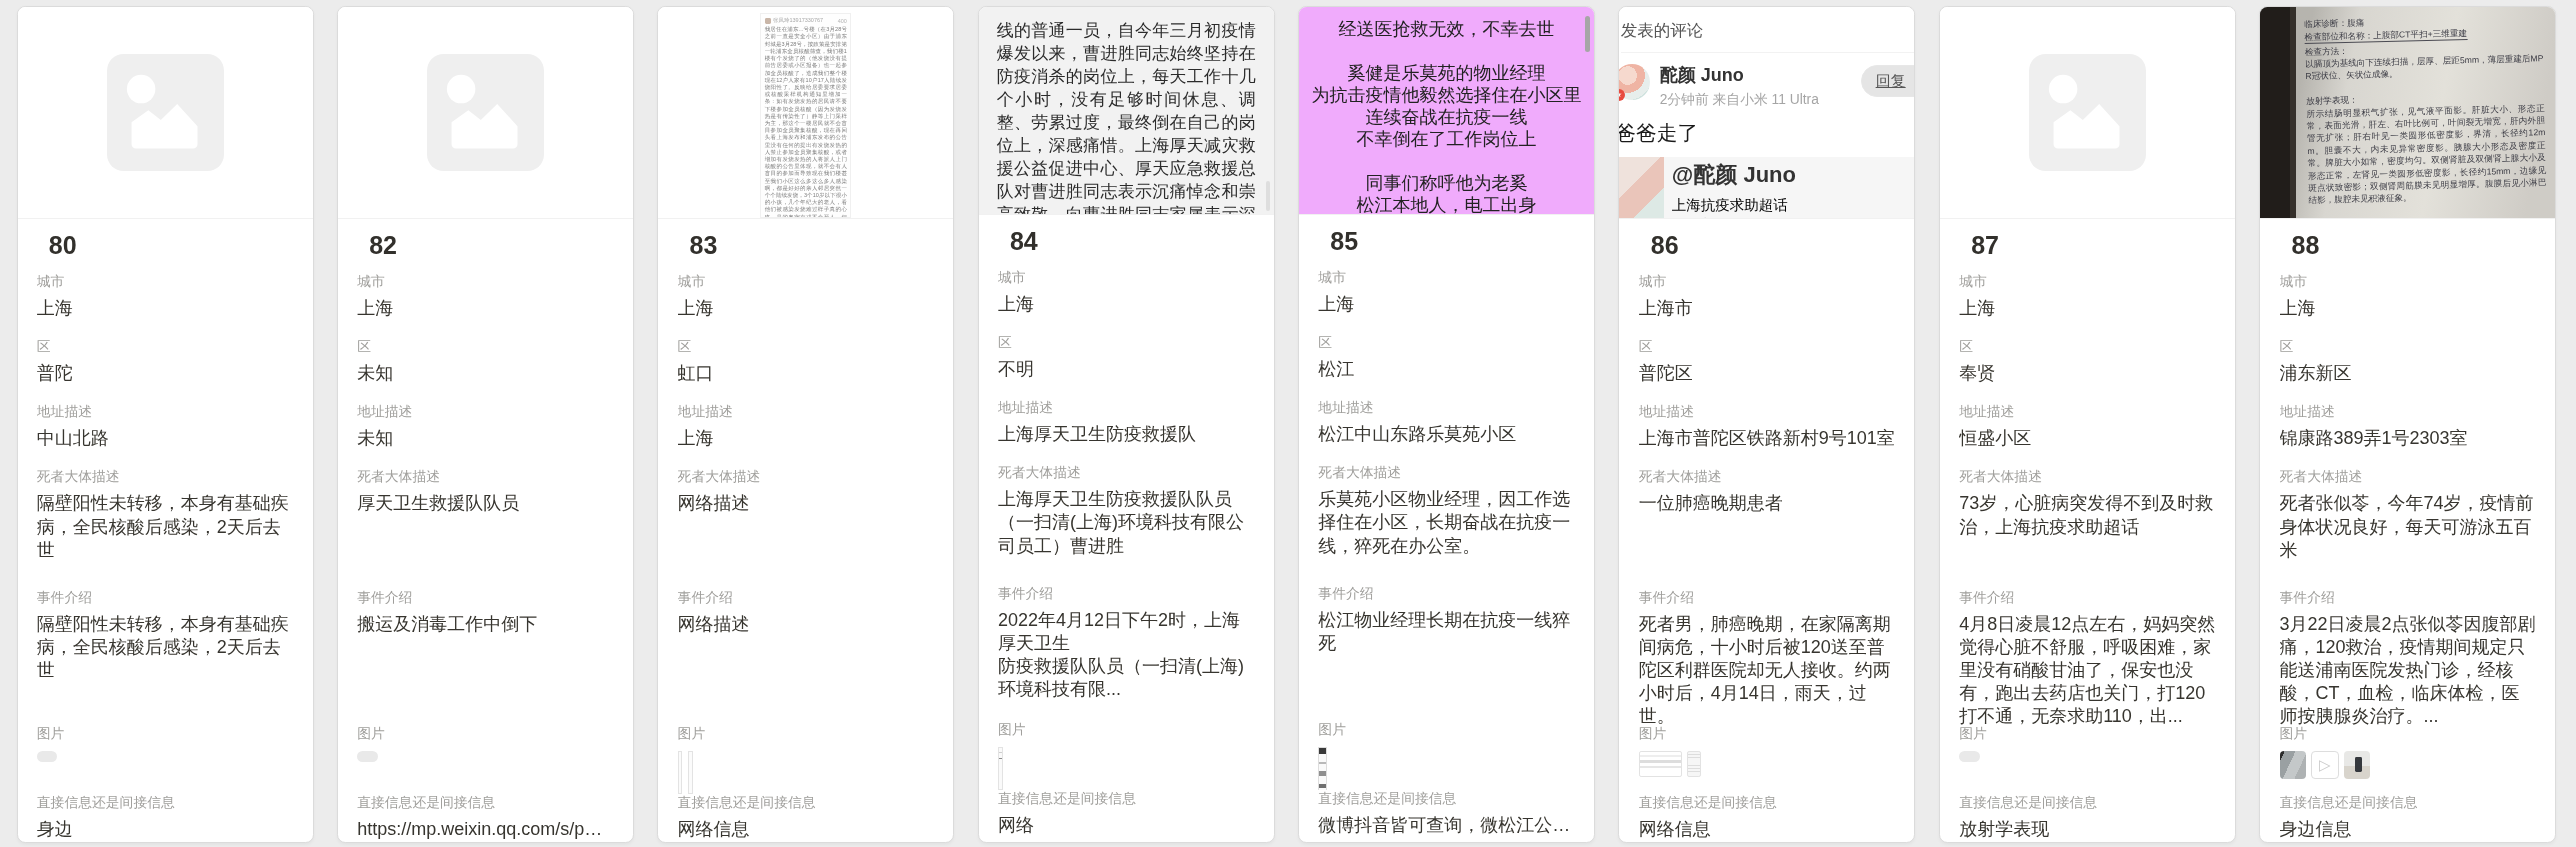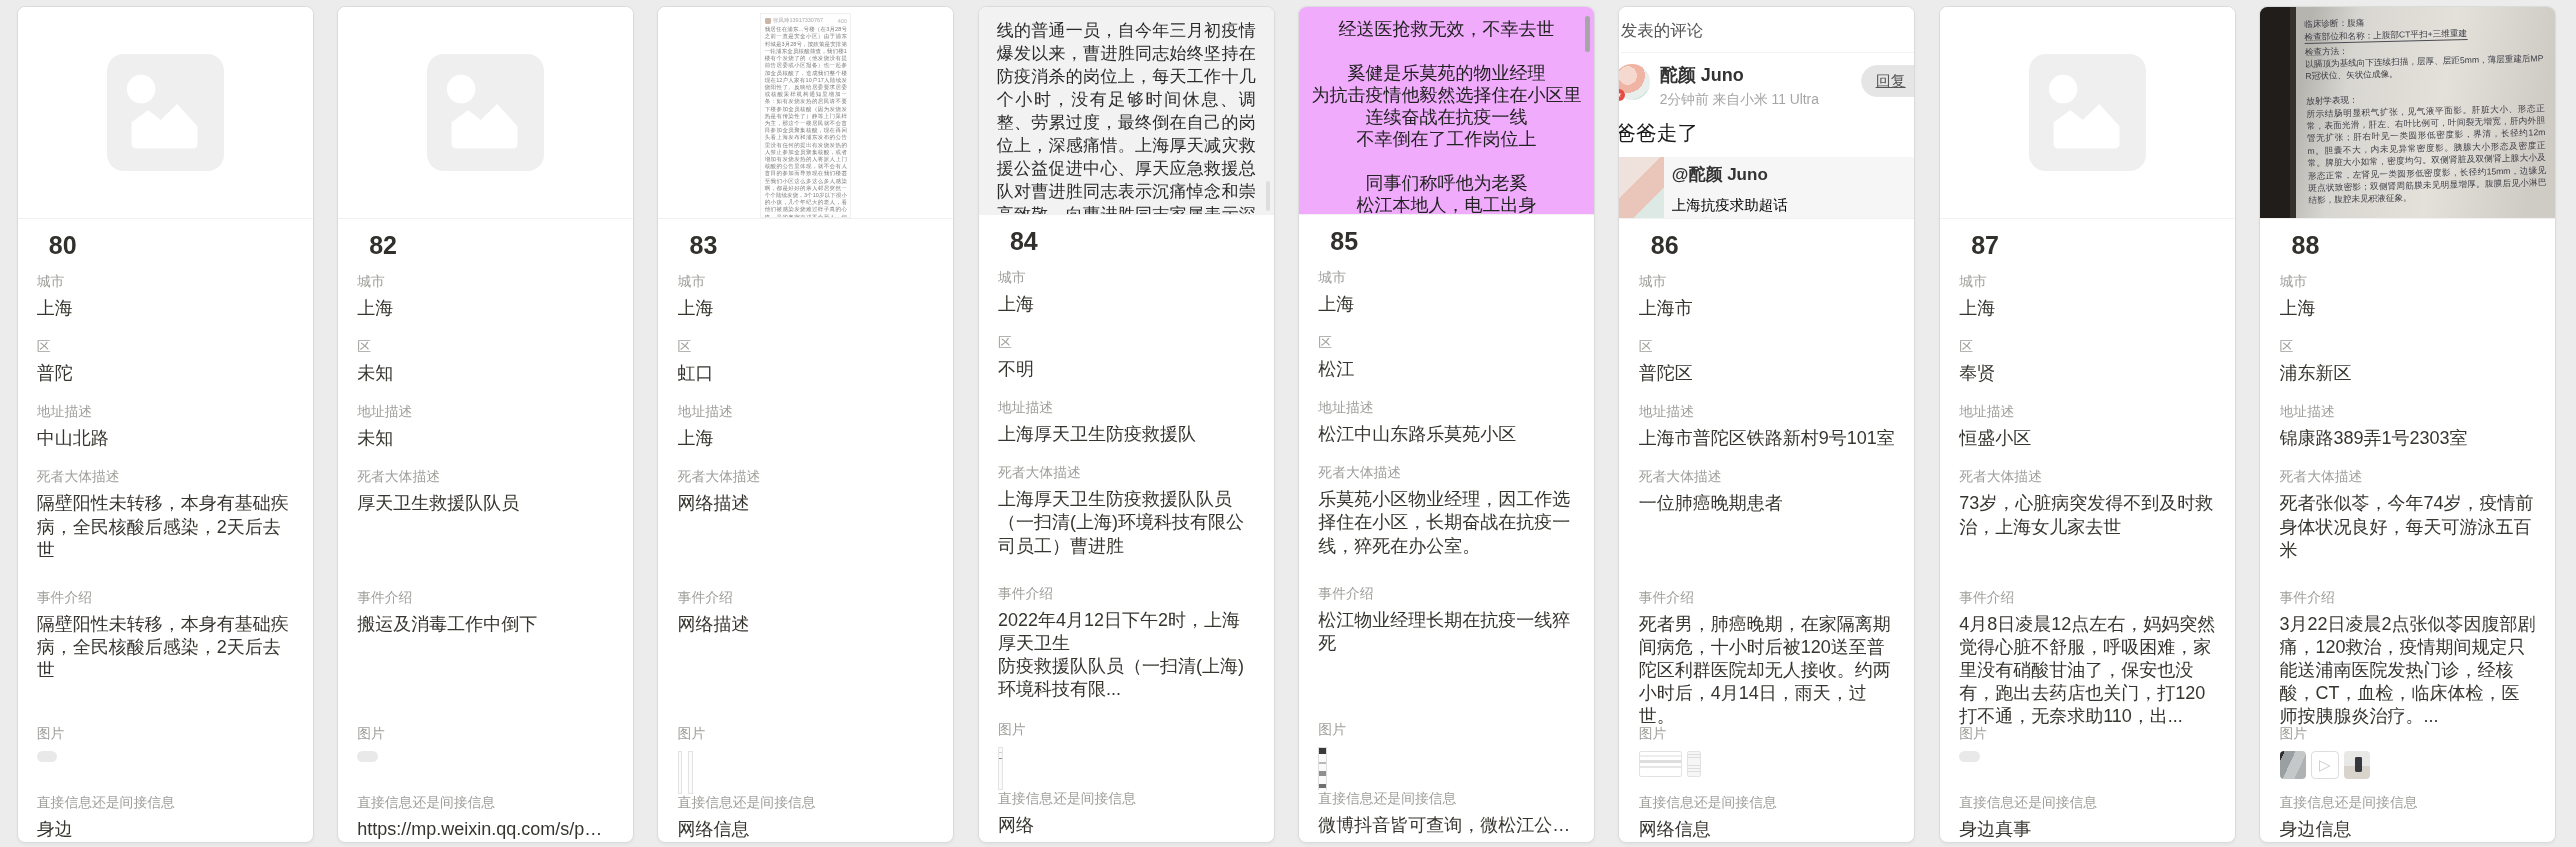--- a/index.html
+++ b/index.html
@@ -72,21 +72,21 @@
             background:#e84a3f;color:#fff;font-size:7.6px;line-height:12.4px;text-align:center;}
   .wb-name{font-size:18px;font-weight:600;color:#333;line-height:22px;}
   .wb-meta{font-size:13.8px;color:#a5a5a5;margin-top:5.5px;white-space:nowrap;}
   .wb-reply{position:absolute;right:-23.4px;top:1.4px;width:77px;height:32px;border:1.4px solid #e7e7e7;
             border-radius:16.5px;background:#e5e5e5;font-size:15px;color:#555;display:flex;align-items:center;
             padding-left:13.8px;text-decoration:underline;}
   .wb-comment{margin:9.7px 0 9.7px -4.1px;font-size:20.7px;color:#1a1a1a;}
   .wb-quote{position:relative;margin:0 -9.7px 0 -6.9px;background:#f6f6f6;display:flex;min-height:69px;overflow:hidden;}
   .wb-qthumb{width:51px;min-width:51px;background:linear-gradient(135deg,#efe2dc 0 35%,#eac5ba 35% 60%,#dde9e5 60% 100%);}
   .wb-qbody{padding:6.9px 8.3px;overflow:hidden;}
-  .wb-quser{font-size:17px;font-weight:600;color:#333;line-height:22px;}
+  .wb-quser{font-size:22px;font-weight:600;color:#333;line-height:22px;}
   .wb-qtag{font-size:14.5px;color:#000000;margin-top:10px;white-space:nowrap;}
   .wb-qtext{font-size:14.5px;color:#9a9a9a;margin-top:1.4px;white-space:nowrap;overflow:hidden;text-overflow:ellipsis;}
   
   .hero-photo{height:100%;background:linear-gradient(90deg,#211d1a 0 30px,#35302b 30px 36px,#b9b7b0 36px 41px,transparent 41px);}
   .paper{position:absolute;left:36px;top:0;right:0;bottom:0;
          background:linear-gradient(100deg,#b6b4ae 0 6%,#d8d6d0 22%,#e3e1da 55%,#cfccc6 90%);}
   .ptext{transform:rotate(-1.4deg);padding:8.3px 9.7px 0 11px;font-size:8.6px;line-height:12.4px;color:#3c3c45;}
   .ptext .u{display:inline-block;border-bottom:1px solid #4a4a52;}
   .ptext .rest{white-space:pre-line;word-break:break-all;text-align:justify;display:block;margin-top:1.4px;}
 </style>
@@ -395,35 +395,35 @@
       <section class="f f-district">
           <div class="lbl">区</div>
           <div class="val one">奉贤</div>
         </section>
       <section class="f f-addr">
           <div class="lbl">地址描述</div>
           <div class="val one">恒盛小区</div>
         </section>
       <section class="f f-deceased">
           <div class="lbl">死者大体描述</div>
-          <div class="val clamp3">73岁，心脏病突发得不到及时救治，上海女儿家去世</div>
+          <div class="val clamp3">73岁，心脏病突发得不到及时救治，上海抗疫求助超话</div>
         </section>
       <section class="f f-event">
           <div class="lbl">事件介绍</div>
           <div class="val clamp5">4月8日凌晨12点左右，妈妈突然觉得心脏不舒服，呼吸困难，家里没有硝酸甘油了，保安也没有，跑出去药店也关门，打120打不通，无奈求助110，出...</div>
         </section>
       <section class="f f-image">
           <div class="lbl">图片</div>
         <div class="thumbs">
             <span class="t-chip"></span>
           </div>
         </section>
       <section class="f f-direct">
           <div class="lbl">直接信息还是间接信息</div>
-          <div class="val one">身边真事</div>
+          <div class="val one">放射学表现</div>
         </section>
     </div>
   </article>
 
   <article class="card">
     <div class="hero hero-photo">
       <div class="paper">
         <div class="ptext">
           <span>临床诊断：腹痛</span><br>
           <span class="u">检查部位和名称：上腹部CT平扫+三维重建</span>

